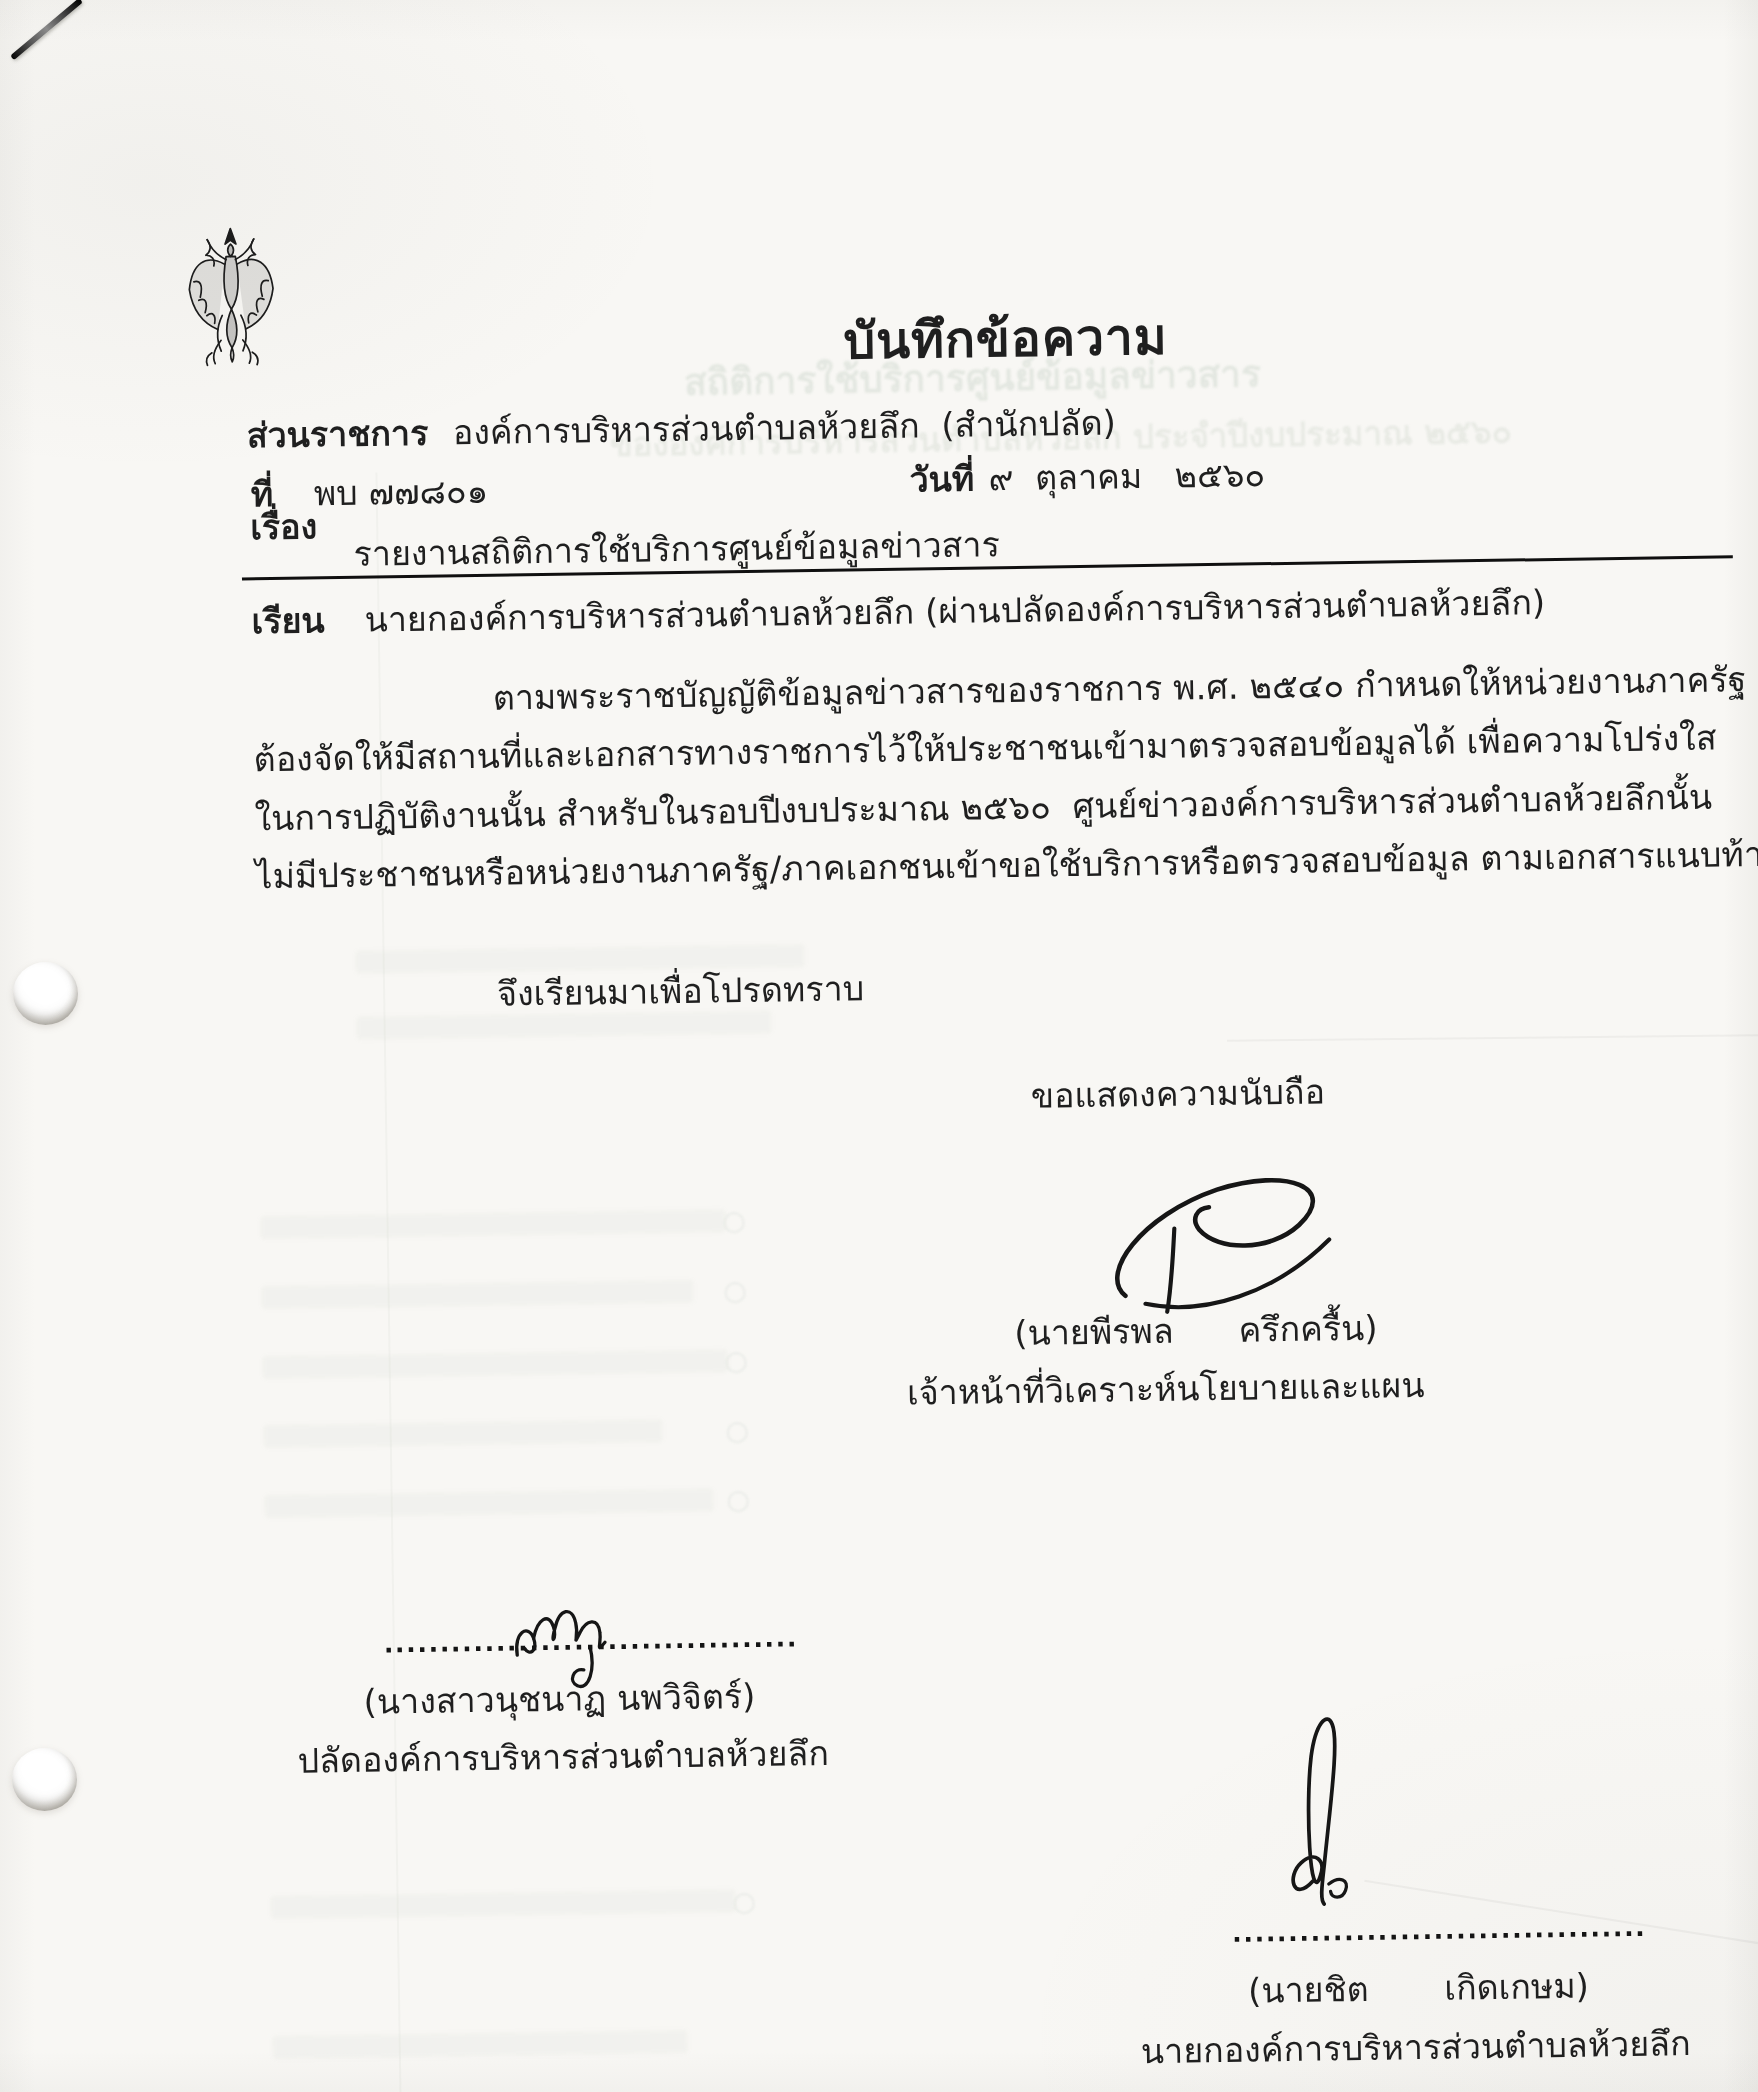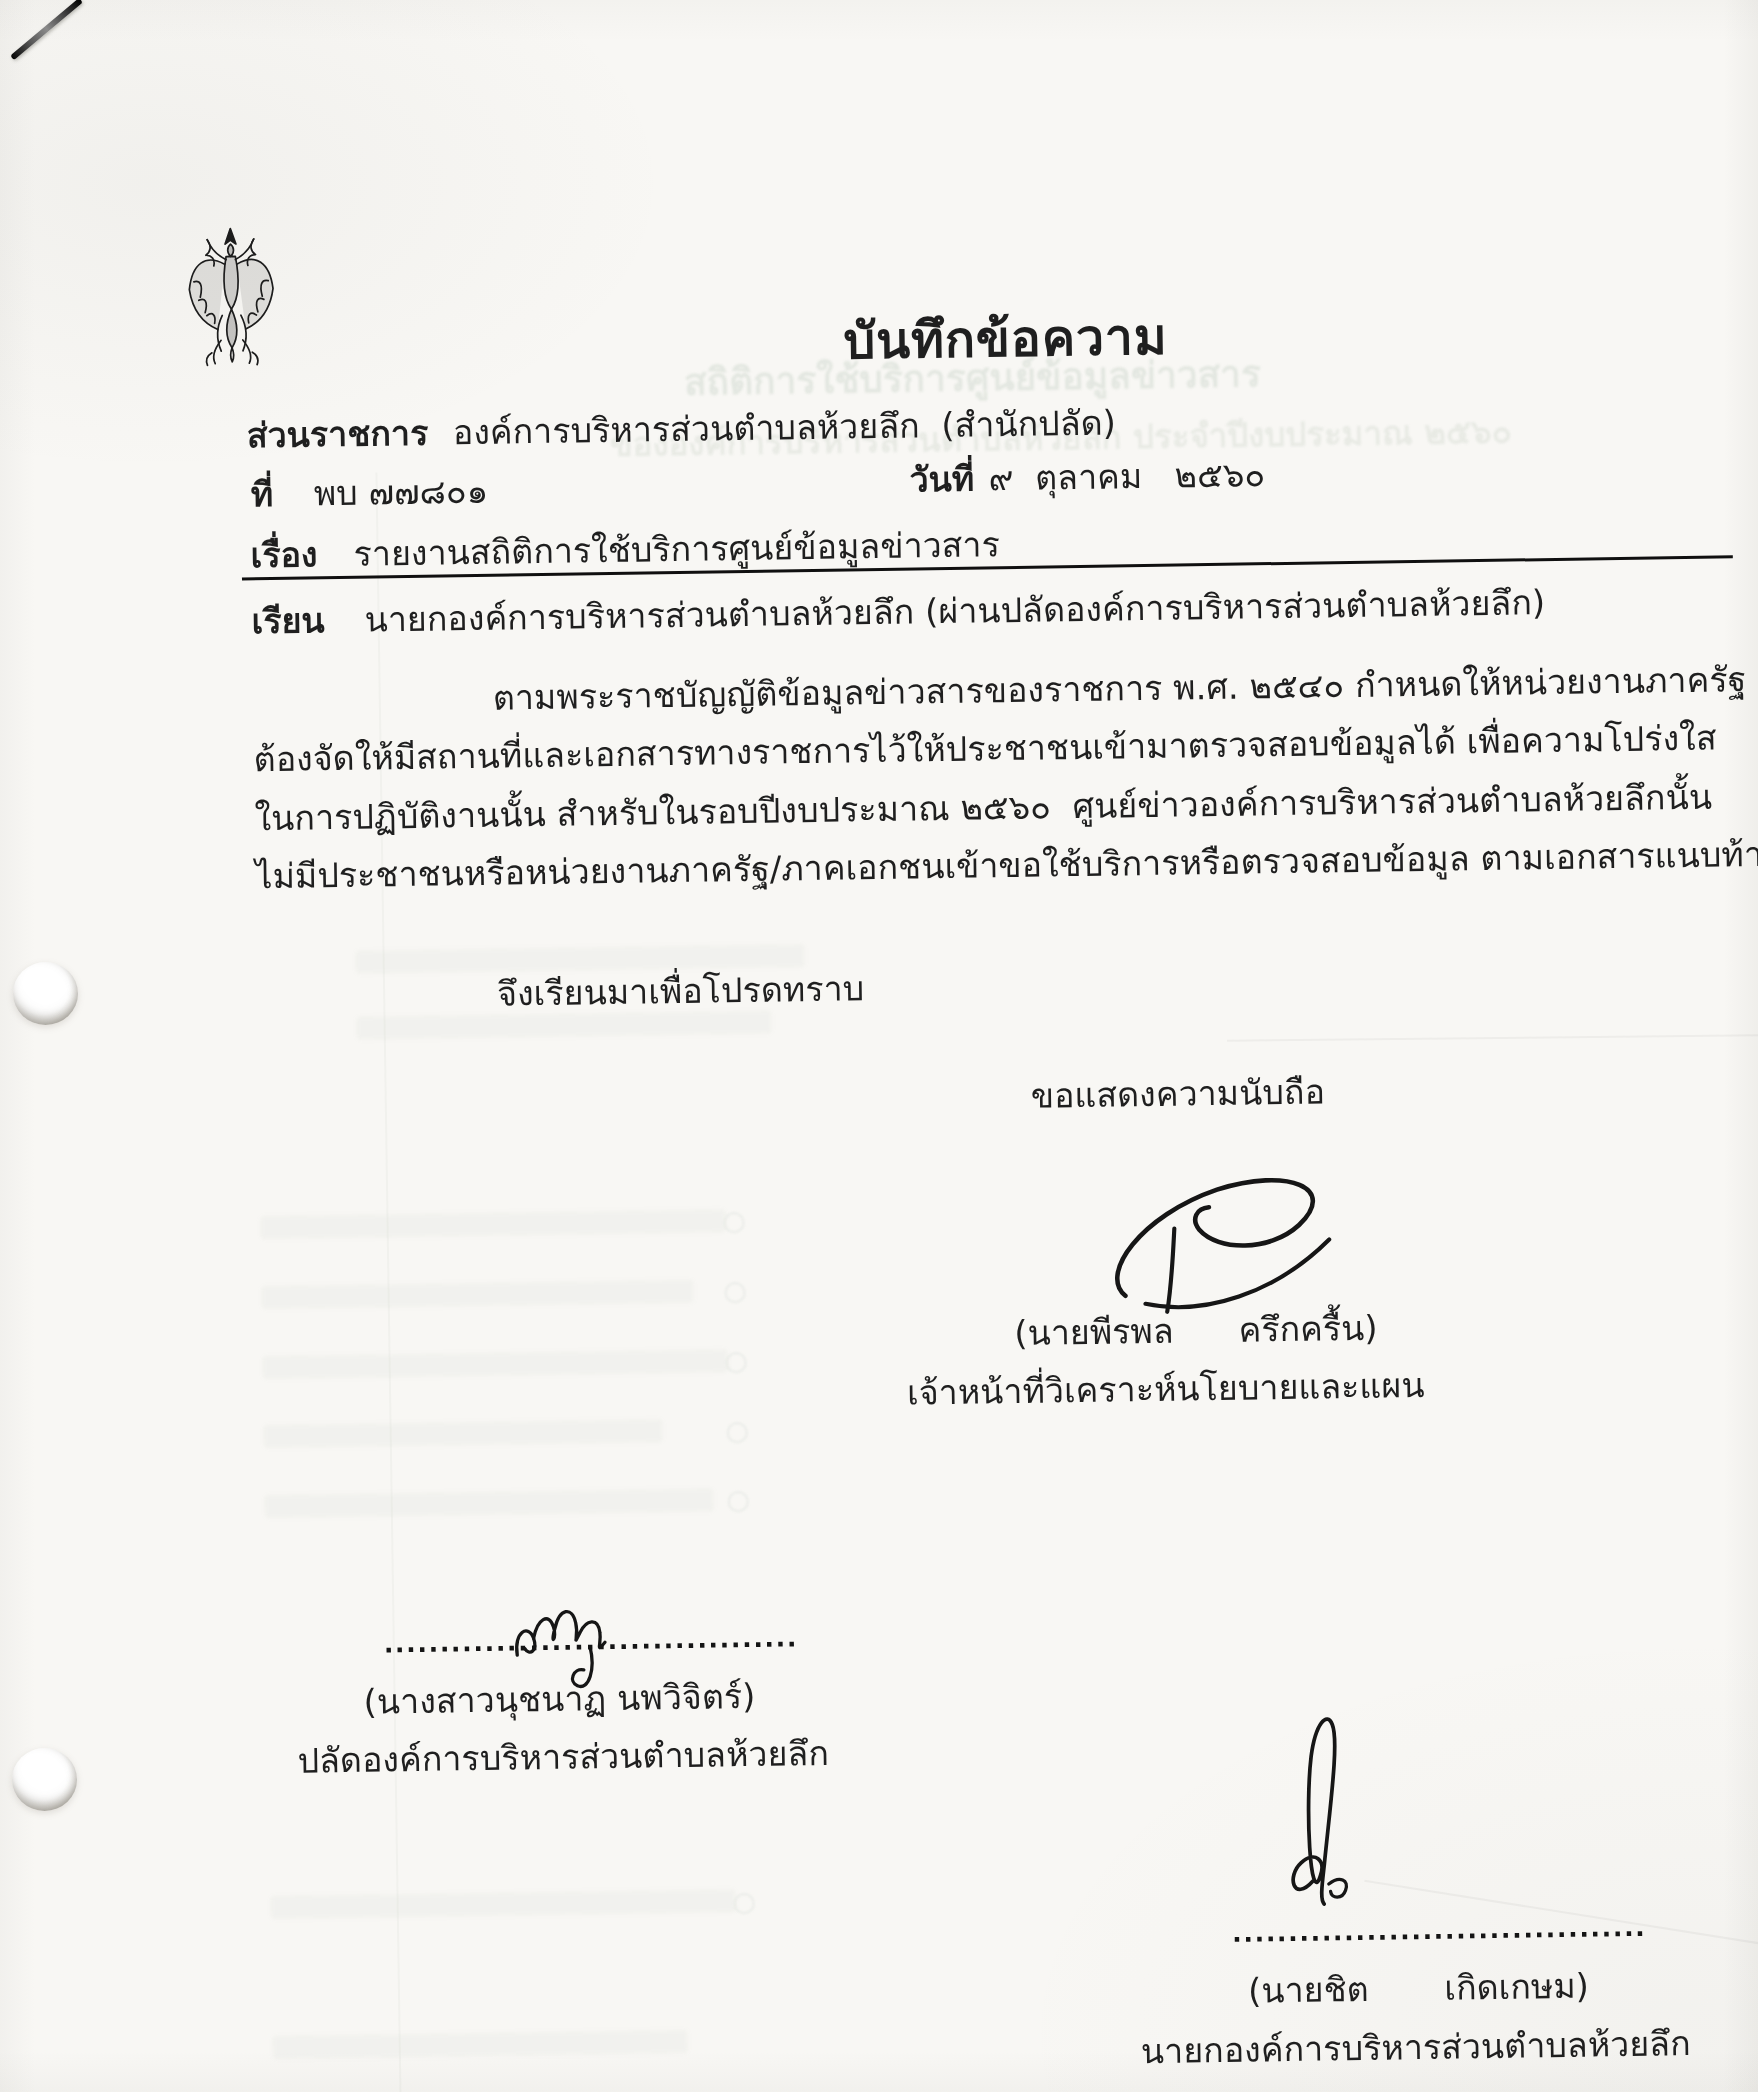--- a/index.html
+++ b/index.html
@@ -107,21 +107,21 @@
     <div class="abs title" style="left:854px;top:301px;">บันทึกข้อความ</div>
 
     <div class="abs t40 bold" style="left:256px;top:405px;">ส่วนราชการ</div>
     <div class="abs t40" style="left:462px;top:405px;">องค์การบริหารส่วนตำบลห้วยลึก  (สำนักปลัด)</div>
 
     <div class="abs t40 bold" style="left:259px;top:464px;">ที่</div>
     <div class="abs t40" style="left:322px;top:464px;">พบ ๗๗๘๐๑</div>
     <div class="abs t40 bold" style="left:918px;top:459px;">วันที่</div>
     <div class="abs t40" style="left:997px;top:459px;">๙  ตุลาคม   ๒๕๖๐</div>
 
-    <div class="abs t40 bold" style="left:258px;top:525px;">เรื่อง</div>
+    <div class="abs t40 bold" style="left:258px;top:497px;">เรื่อง</div>
     <div class="abs t40" style="left:361px;top:525px;">รายงานสถิติการใช้บริการศูนย์ข้อมูลข่าวสาร</div>
 
     <div class="rule" style="left:249px;top:568px;width:1491px;"></div>
 
     <div class="abs t40 bold" style="left:258px;top:591px;">เรียน</div>
     <div class="abs t40" style="left:371px;top:591px;">นายกองค์การบริหารส่วนตำบลห้วยลึก (ผ่านปลัดองค์การบริหารส่วนตำบลห้วยลึก)</div>
 
     <div class="abs t40" style="left:498px;top:671px;">ตามพระราชบัญญัติข้อมูลข่าวสารของราชการ พ.ศ. ๒๕๔๐ กำหนดให้หน่วยงานภาครัฐ</div>
     <div class="abs t40" style="left:258px;top:729px;">ต้องจัดให้มีสถานที่และเอกสารทางราชการไว้ให้ประชาชนเข้ามาตรวจสอบข้อมูลได้ เพื่อความโปร่งใส</div>
     <div class="abs t40" style="left:258px;top:788px;">ในการปฏิบัติงานนั้น สำหรับในรอบปีงบประมาณ ๒๕๖๐  ศูนย์ข่าวองค์การบริหารส่วนตำบลห้วยลึกนั้น</div>

